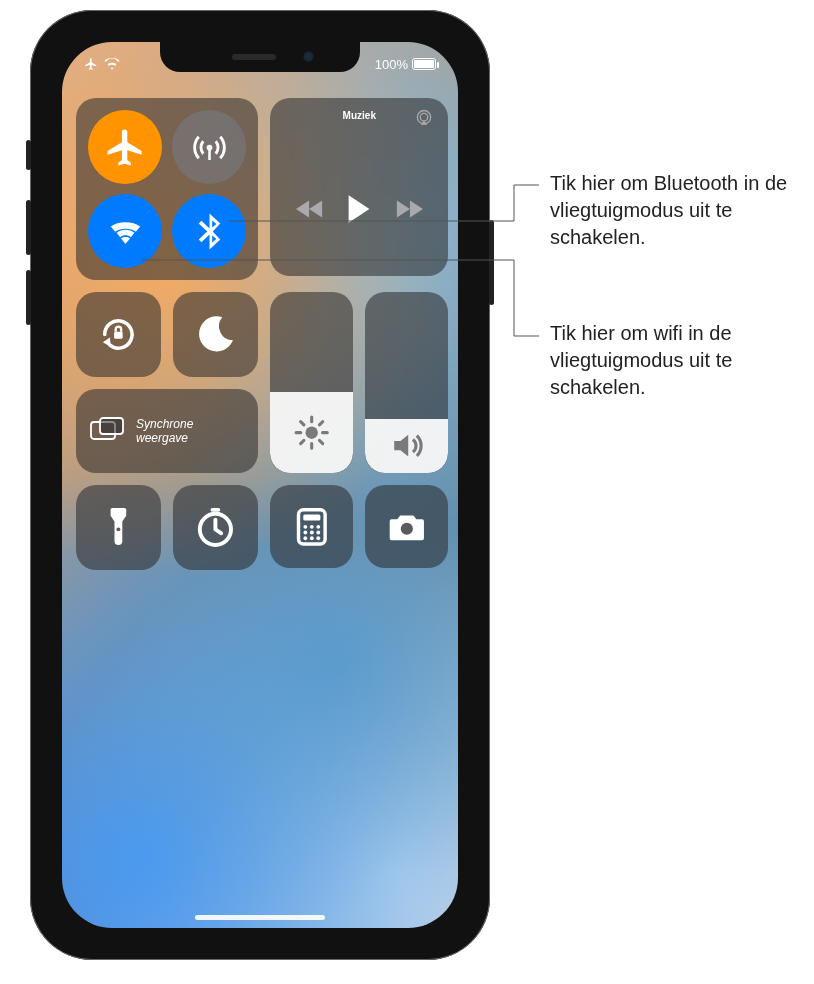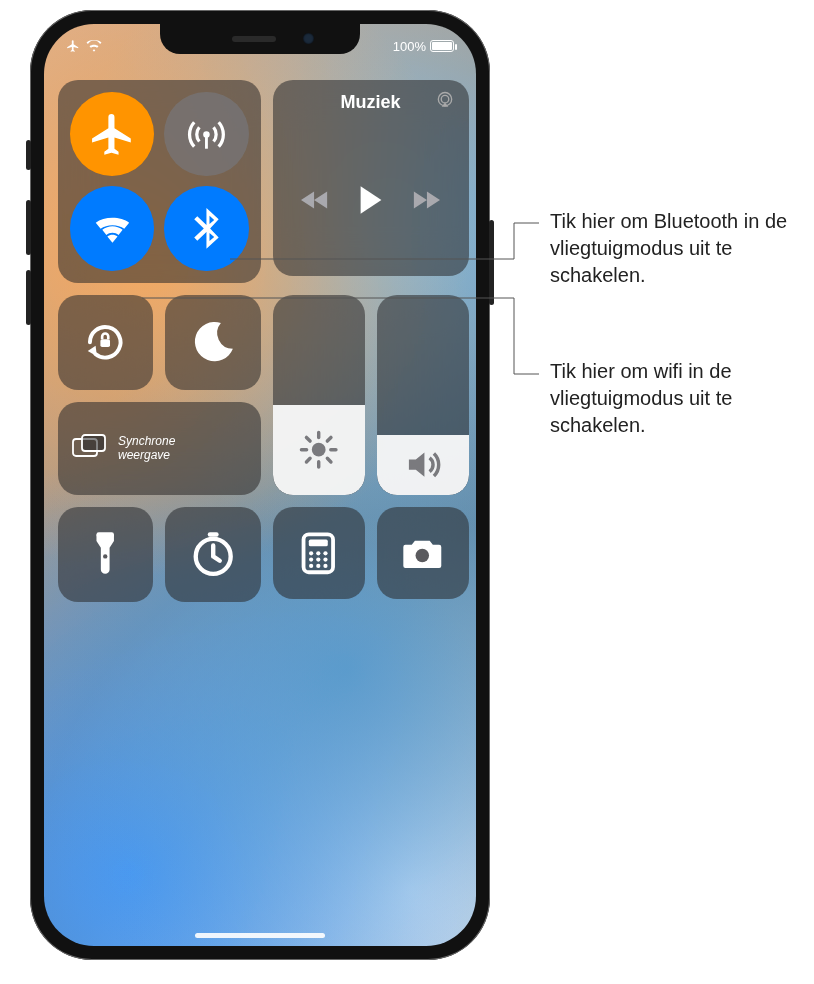--- a/index.html
+++ b/index.html
@@ -14,21 +14,21 @@
 
   
   .phone {
     position: absolute;
     left: 30px;
     top: 10px;
     width: 460px;
     height: 950px;
     border-radius: 62px;
     background: #111;
-    padding: 14px;
+    padding: 32px;
     box-shadow: 0 0 0 1px #666 inset;
   }
   .side-btn {
     position: absolute;
     background: #222;
     border-radius: 3px;
   }
   .side-btn.mute { left: -4px; top: 130px; width: 5px; height: 30px; }
   .side-btn.vup { left: -4px; top: 190px; width: 5px; height: 55px; }
   .side-btn.vdn { left: -4px; top: 260px; width: 5px; height: 55px; }
@@ -144,21 +144,21 @@
   .round svg { width: 58%; height: 58%; }
 
   .music {
     display: flex;
     flex-direction: column;
     padding: 12px 14px;
   }
   .music-head {
     display:flex; justify-content:center; position:relative; height:20px;
   }
-  .music-title { color:#fff; font-size:18px; font-weight:600; text-align:center; }
+  .music-title { color:#fff; font-size:10px; font-weight:600; text-align:center; }
   .airplay-corner { position:absolute; right:0; top:-2px; }
   .music-ctrls {
     flex:1;
     display:flex;
     align-items:center;
     justify-content:space-around;
     padding-top:24px;
   }
   .mctrl svg{display:block;}
 
@@ -183,21 +183,20 @@
   }
   .brightness .slider-fill{ height:45%; }
   .volume .slider-fill{ height:30%; }
   .slider-fill svg { width:45%; }
 
   
   .callouts {
     position: absolute;
     left: 30px; top: 0; right: 10px; bottom: 0;
     pointer-events: none;
-    margin-top: 38px;
   }
   .callout-line {
     stroke: #555;
     stroke-width: 1;
     fill: none;
   }
   .callout-text {
     position: absolute;
     left: 520px;
     width: 280px;

